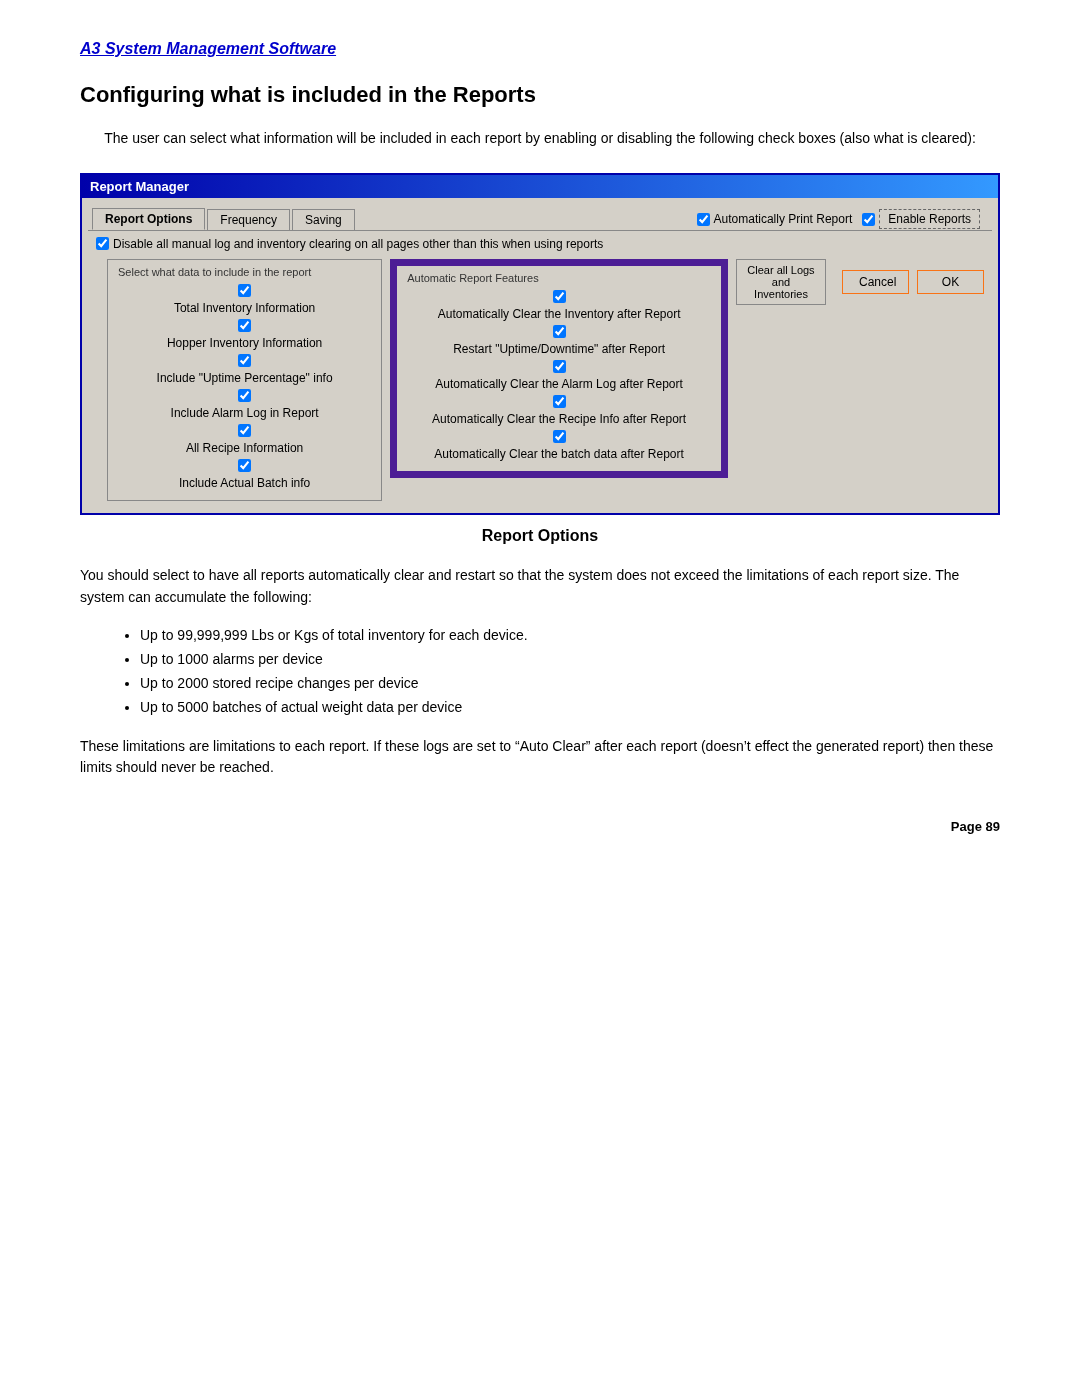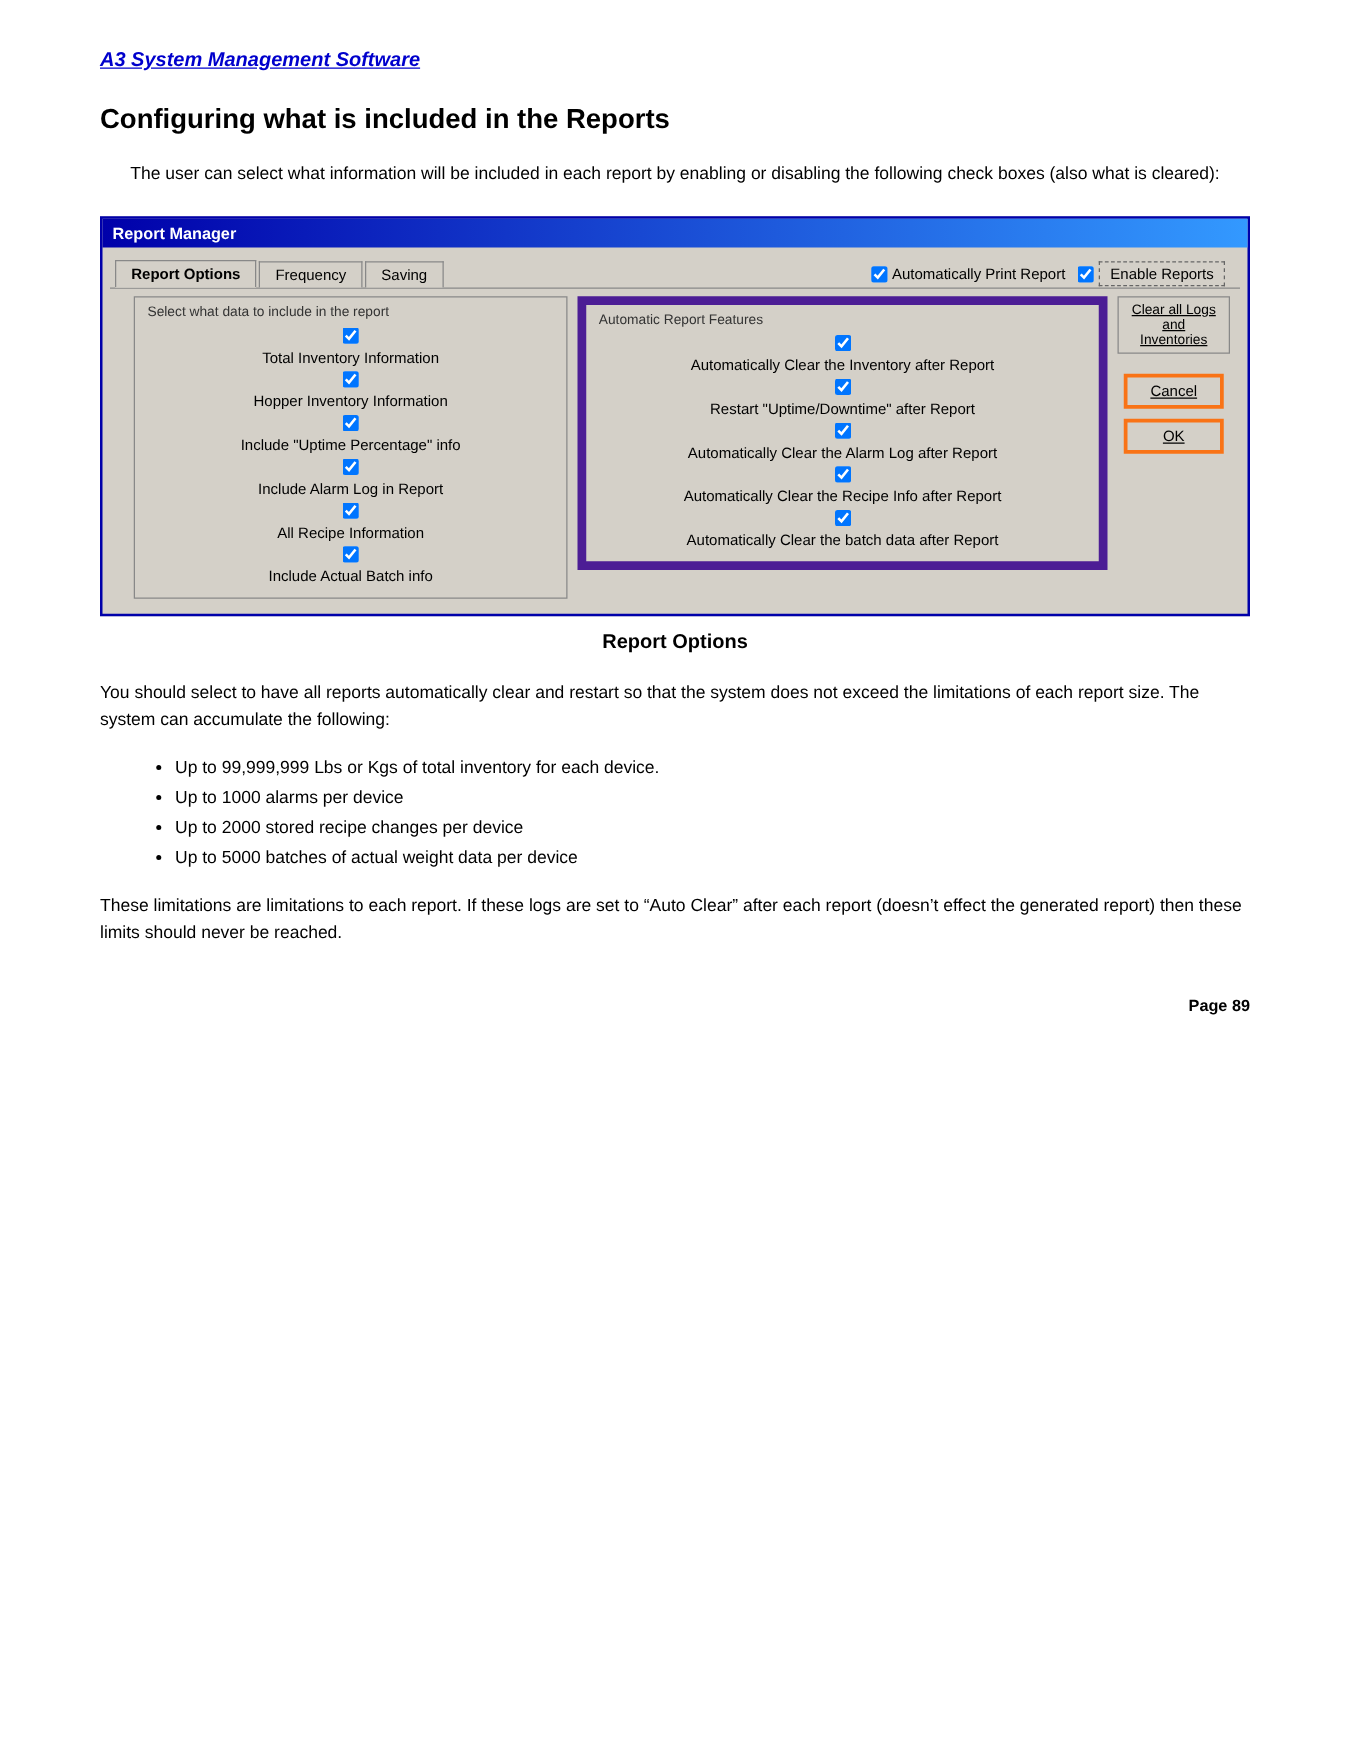--- a/index.html
+++ b/index.html
@@ -129,42 +129,41 @@
       flex: 1.2;
       font-size: 12px;
     }
     .right-panel-title {
       font-size: 11px;
       color: #333;
       margin-bottom: 6px;
     }
     .side-buttons {
       display: flex;
-      flex-direction: column;
+      flex-direction: row;
       gap: 8px;
       align-items: center;
       min-width: 90px;
-      text-decoration: underline;
     }
     .clear-btn {
       border: 1px solid #888;
       background: #d4d0c8;
       font-size: 11px;
       padding: 4px 8px;
       cursor: pointer;
       text-align: center;
       width: 90px;
     }
     .action-btn {
-      border: 3px solid #f97316;
+      border: 1px solid #f97316;
       background: #d4d0c8;
       font-size: 12px;
       padding: 4px 16px;
       cursor: pointer;
-      width: 80px;
+      width: 67px;
     }
     .caption {
       text-align: center;
       font-size: 16px;
       font-weight: bold;
       margin-bottom: 20px;
     }
     .body-text {
       font-size: 14px;
       line-height: 1.55;
@@ -212,20 +211,24 @@
         <span>Automatically Print Report</span>
       </div>
       <div class="tab-checkbox-group">
         <input type="checkbox" checked="" style="">
         <button class="enable-reports-btn">Enable Reports</button>
       </div>
     </div>
 
     <div class="content-area">
 
+      <div class="disable-row">
+        <input type="checkbox" checked="" style="">
+        <span>Disable all manual log and inventory clearing on all pages other than this when using reports</span>
+      </div>
 
       <div class="main-panels">
 
         <div class="left-panel">
           <div class="left-panel-title">Select what data to include in the report</div>
           <div class="check-row">
             <input type="checkbox" checked="" style="">
             <span>Total Inventory Information</span>
           </div>
           <div class="check-row">

